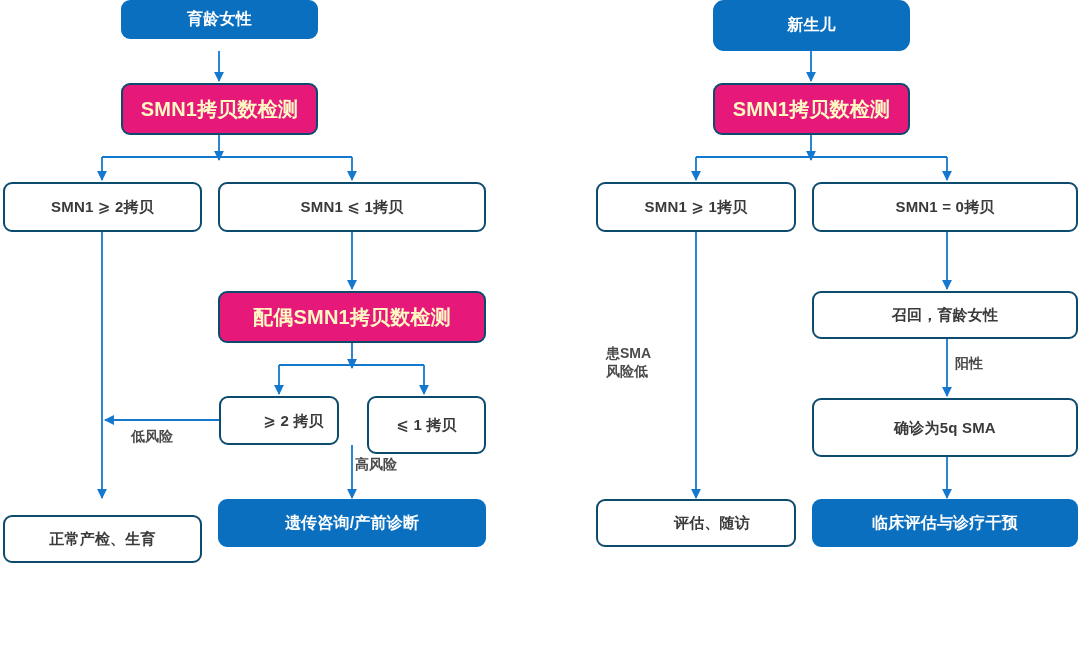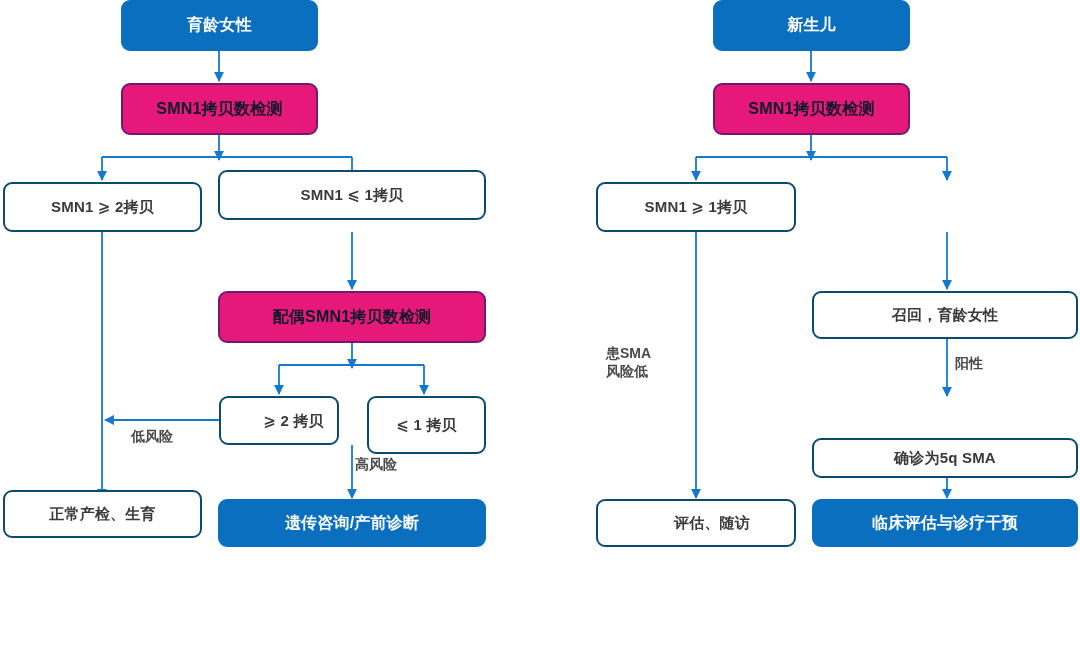--- a/index.html
+++ b/index.html
@@ -36,23 +36,23 @@
     z-index: 3;
   }
   .node-blue {
     background: #0A6FBF;
     color: #ffffff;
     border: 2px solid #0A6FBF;
     font-size: 16px;
   }
   .node-pink {
     background: #E6197A;
-    color: #0f172a;
-    border: 2px solid #701a75;
-    font-size: 16px;
+    color: #fef9c3;
+    border: 2px solid #0c4a6e;
+    font-size: 20px;
   }
   .node-outline {
     background: #ffffff;
     color: #3a3a3a;
     border: 2px solid #0c4a6e;
     font-size: 15px;
   }
   .edge-label {
     position: absolute;
     color: #4a4a4a;
@@ -106,52 +106,53 @@
       <line x1="696" y1="232" x2="696" y2="498" marker-end="url(#ah)"></line>
 
       <line x1="947" y1="232" x2="947" y2="289" marker-end="url(#ah)"></line>
 
       <line x1="947" y1="339" x2="947" y2="396" marker-end="url(#ah)"></line>
 
       <line x1="947" y1="446" x2="947" y2="498" marker-end="url(#ah)"></line>
     </g>
   </svg>
 
-  <div class="node node-blue" style="left:121px; top:0px; width:197px; height:51px;">育龄女性</div>
+  <div class="node node-blue" style="left:121px; top:0px; width:197px; height:39px;">育龄女性</div>
 
   <div class="node node-pink" style="left:121px; top:83px; width:197px; height:52px;">SMN1拷贝数检测</div>
 
   <div class="node node-outline" style="left:3px; top:182px; width:199px; height:50px;">SMN1 ⩾ 2拷贝</div>
 
-  <div class="node node-outline" style="left:218px; top:170px; width:268px; height:50px;">SMN1 ⩽ 1拷贝</div>
+  <div class="node node-outline" style="left:218px; top:182px; width:268px; height:50px;">SMN1 ⩽ 1拷贝</div>
 
   <div class="node node-pink" style="left:218px; top:291px; width:268px; height:52px;">配偶SMN1拷贝数检测</div>
 
   <div class="node node-outline" style="left:219px; top:396px; width:120px; height:49px;padding-left:29px;">⩾ 2 拷贝</div>
 
   <div class="node node-outline" style="left:367px; top:396px; width:119px; height:58px;">⩽ 1 拷贝</div>
 
-  <div class="node node-outline" style="left:3px; top:490px; width:199px; height:48px;">正常产检、生育</div>
+  <div class="node node-outline" style="left:3px; top:515px; width:199px; height:48px;">正常产检、生育</div>
 
   <div class="node node-blue" style="left:218px; top:499px; width:268px; height:48px;">遗传咨询/产前诊断</div>
 
   <div class="edge-label" style="left:131px; top:427px; width:80px;">低风险</div>
 
   <div class="edge-label" style="left:355px; top:455px; width:80px; text-align:left;">高风险</div>
 
-  <div class="node node-blue" style="left:713px; top:0px; width:197px; height:51px;">新生儿</div>
+  <div class="node node-blue" style="left:713px; top:0px; width:197px; height:51px;border-radius:11px;">新生儿</div>
 
   <div class="node node-pink" style="left:713px; top:83px; width:197px; height:52px;">SMN1拷贝数检测</div>
 
   <div class="node node-outline" style="left:596px; top:182px; width:200px; height:50px;">SMN1 ⩾ 1拷贝</div>
 
+  <div class="node node-outline" style="left:812px; top:182px; width:266px; height:50px;">SMN1 = 0拷贝</div>
 
   <div class="node node-outline" style="left:812px; top:291px; width:266px; height:48px;">召回，育龄女性</div>
 
-  <div class="node node-outline" style="left:812px; top:398px; width:266px; height:40px;margin-top:40px;">确诊为5q SMA</div>
+  <div class="node node-outline" style="left:812px; top:398px; width:266px; height:59px;">确诊为5q SMA</div>
 
   <div class="node node-outline" style="left:596px; top:499px; width:200px; height:48px;padding-left:32px;">评估、随访</div>
 
   <div class="node node-blue" style="left:812px; top:499px; width:266px; height:48px;">临床评估与诊疗干预</div>
 
   <div class="edge-label" style="left:606px; top:344px; width:84px;">患SMA
 风险低</div>
 
   <div class="edge-label" style="left:955px; top:354px; width:60px; text-align:left;">阳性</div>
 

